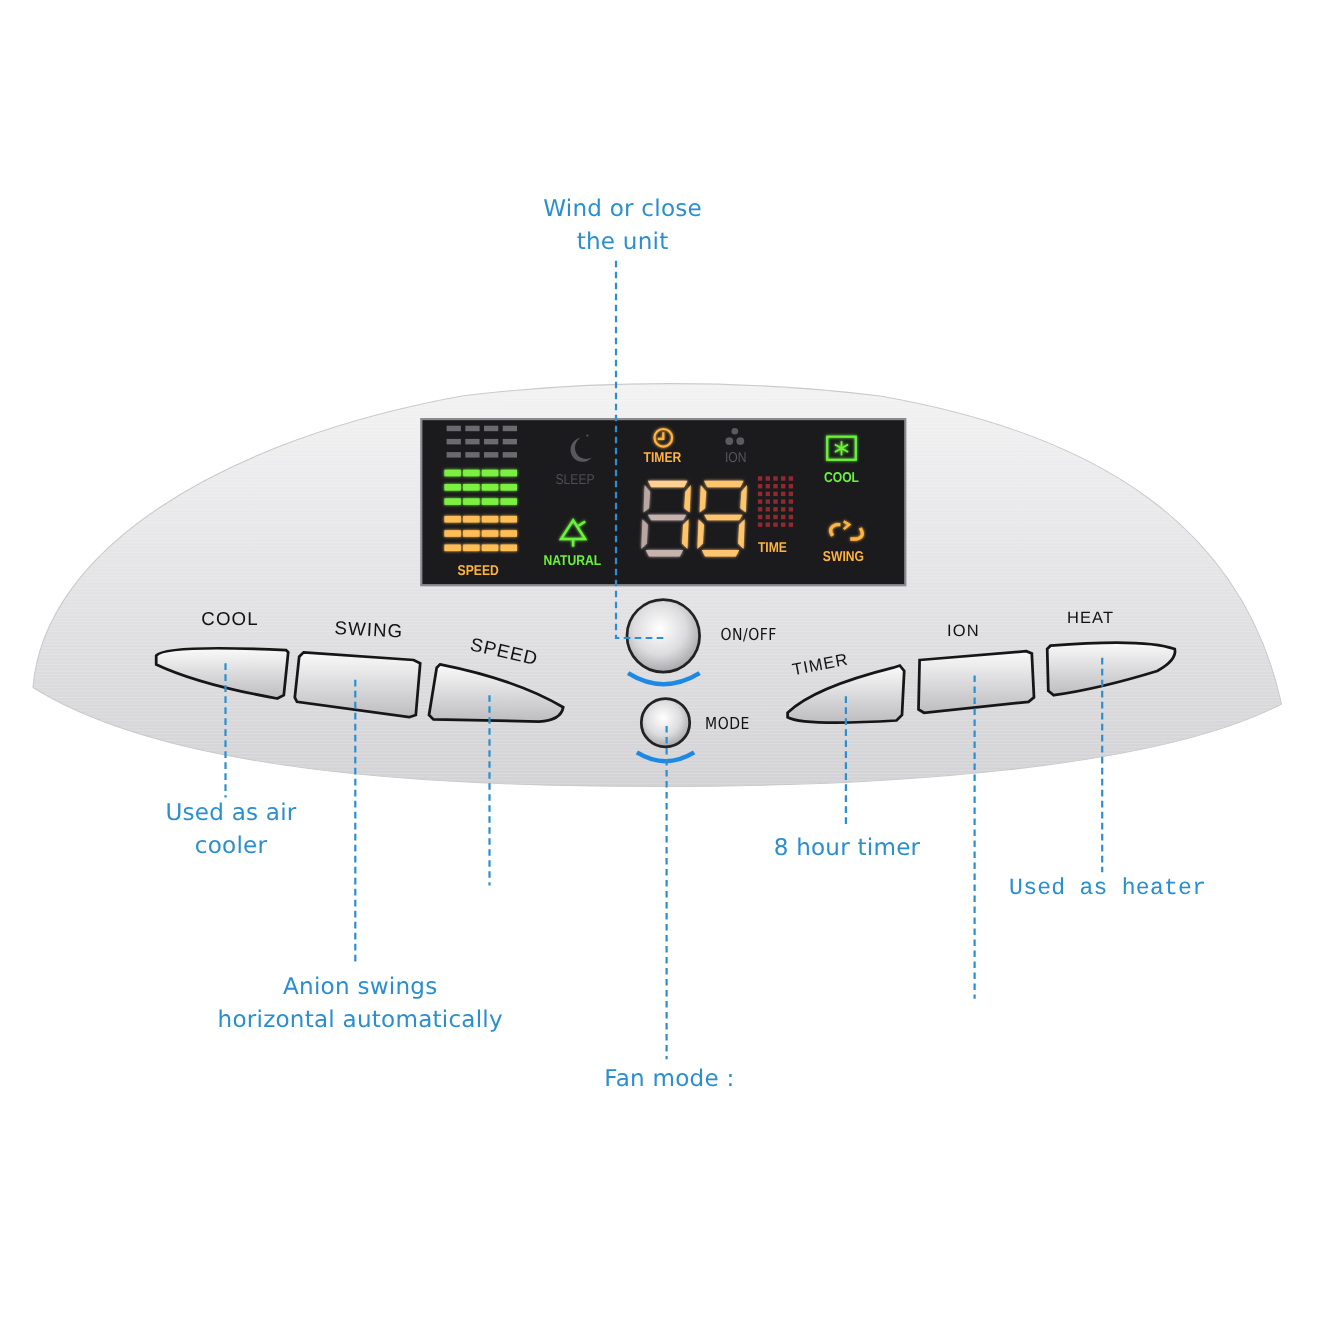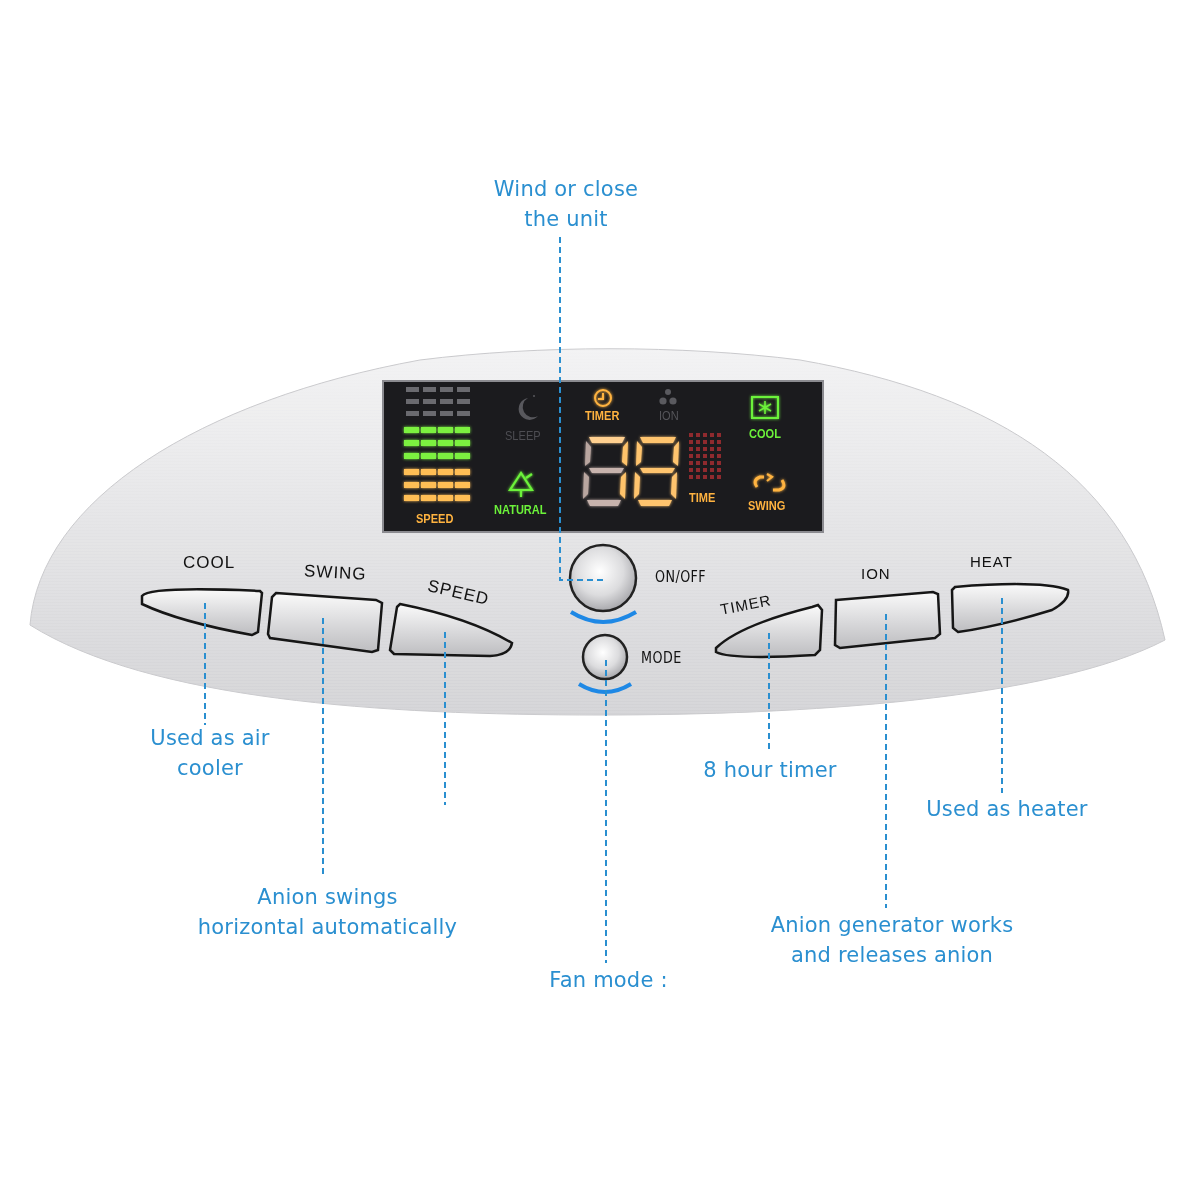--- a/index.html
+++ b/index.html
@@ -317,20 +317,16 @@
   <div class="note" style="left:185px;top:882px;width:285px;">
     <span>Anion swings</span>
     <span>horizontal automatically</span>
   </div>
   <div class="note" style="left:456px;top:965px;width:305px;">
     <span>Fan mode :</span>
   </div>
   <div class="note" style="left:690px;top:755px;width:160px;">
     <span>8 hour timer</span>
   </div>
-  <div class="note" style="left:912px;top:794px;width:190px;">
+  <div class="note" style="left:912px;top:794px;width:190px;font-family:Liberation Mono, monospace;">
     <span>Used as heater</span>
   </div>
-  <div class="note" style="left:752px;top:910px;width:280px;">
-    <span>Anion generator works</span>
-    <span>and releases anion</span>
-  </div>
 </div>
 
 </body></html>

